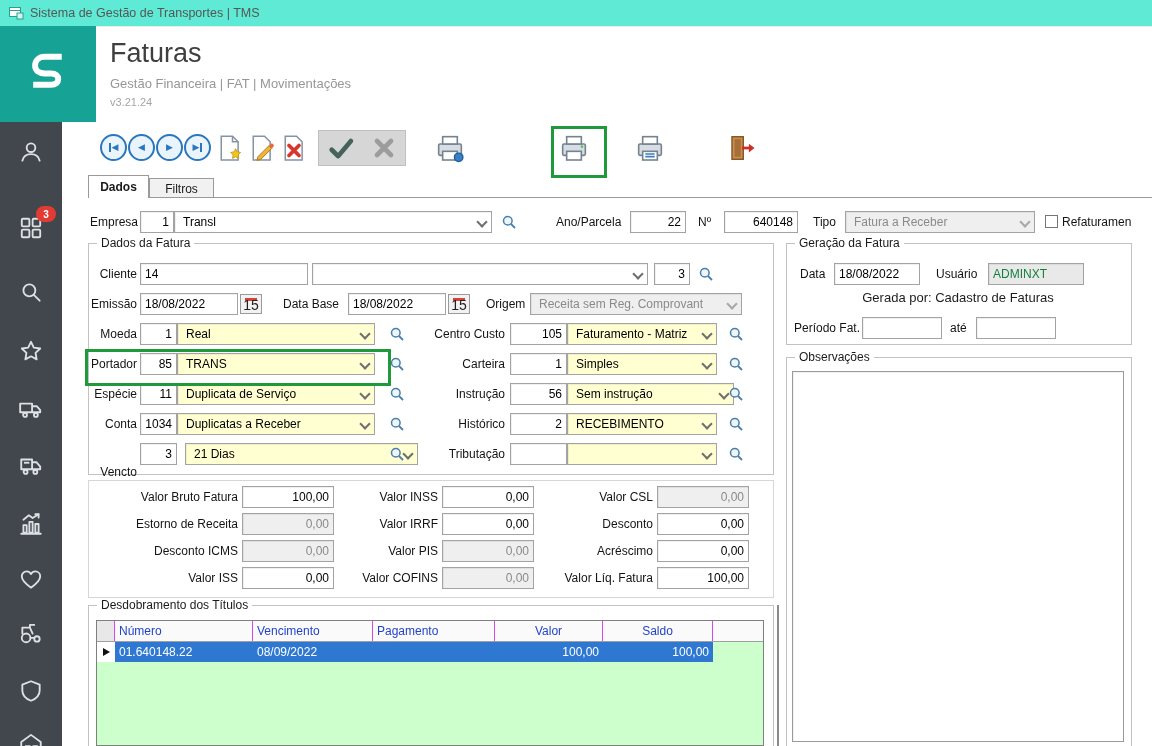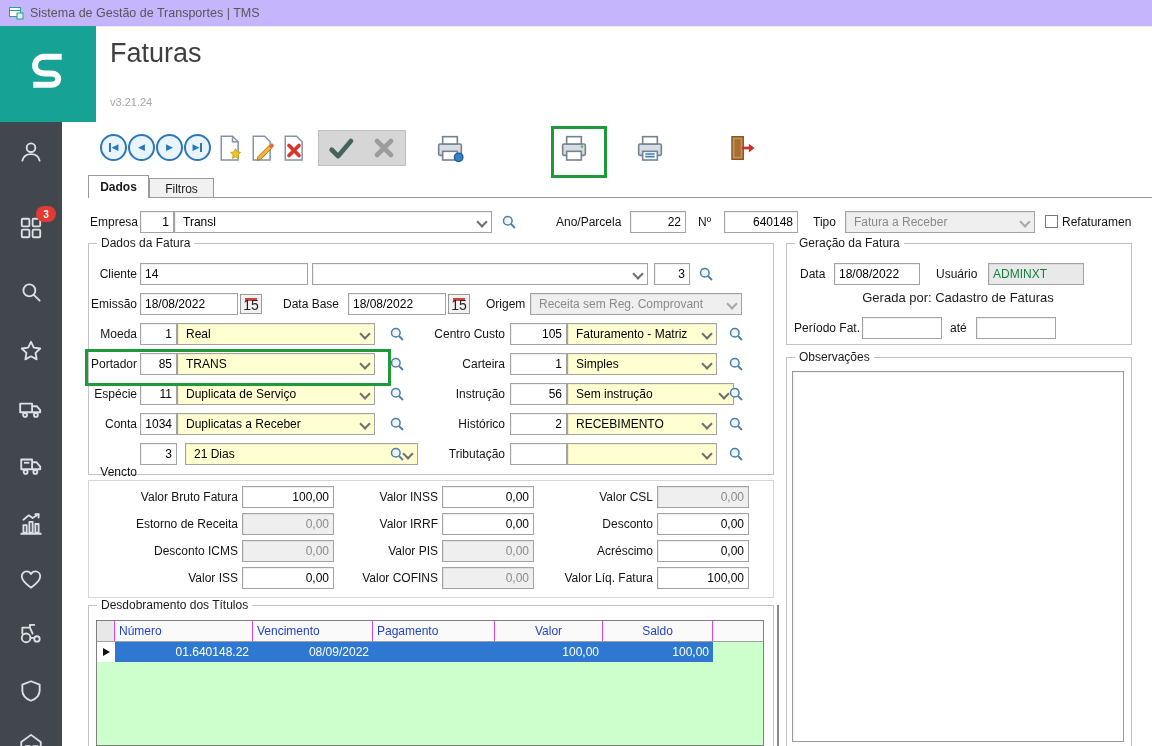--- a/index.html
+++ b/index.html
@@ -18,21 +18,21 @@
   .combo .arr{position:absolute;right:5px;top:6px;width:6px;height:6px;border-right:2px solid #6f6f6f;
               border-bottom:2px solid #6f6f6f;transform:rotate(45deg);}
   .dis .arr{border-color:#a8a8a8;}
   .searchbtn{position:absolute;width:18px;height:20px;display:flex;align-items:center;justify-content:center;cursor:pointer;}
   .calbtn{position:absolute;width:22px;height:20px;background:#f2f2f2;border:1px solid #9a9a9a;box-sizing:border-box;
           display:flex;flex-direction:column;align-items:center;justify-content:center;cursor:pointer;}
   .calbtn .ct{width:12px;height:3px;background:#d44434;}
   .calbtn .cn{font-size:14px;line-height:9px;color:#222;}
   .group{position:absolute;border:1px solid #c2c2c2;}
   .gtitle{position:absolute;top:-8px;left:8px;background:#fff;padding:0 4px;font-size:12px;color:#1a1a1a;white-space:nowrap;}
-  .titlebar{position:absolute;left:0;top:0;width:1152px;height:26px;background:#c4b5fd;border-bottom:1px solid #ececec;
+  .titlebar{position:absolute;left:0;top:0;width:1152px;height:26px;background:#5eead4;border-bottom:1px solid #ececec;
             display:flex;align-items:center;}
   .titlebar .ticon{margin:0 6px 0 8px;display:flex;}
   .titlebar .ttext{font-size:12.5px;color:#565656;}
   .logoblock{position:absolute;left:0;top:26px;width:96px;height:96px;background:#16a294;display:flex;
              align-items:center;justify-content:center;}
   .sidebar{position:absolute;left:0;top:122px;width:62px;height:624px;background:#42474d;}
   .sideitem{position:absolute;left:17px;width:28px;height:28px;display:flex;align-items:center;justify-content:center;cursor:pointer;}
   .badge{position:absolute;left:36px;top:206px;min-width:16px;height:16px;border-radius:8px;background:#e23b33;color:#fff;
          font-size:10px;font-weight:bold;display:flex;align-items:center;justify-content:center;padding:0 2px;z-index:3;}
   .h-title{position:absolute;left:110px;top:38px;font-size:27px;color:#3f3f3f;}
@@ -51,21 +51,21 @@
   .tab.active{background:#fff;z-index:2;font-weight:bold;}
   .tab.inactive{background:#f1f1f1;}
   .tabline{position:absolute;left:88px;top:197px;width:1064px;height:1px;background:#9a9a9a;}
   .cb{position:absolute;width:13px;height:13px;background:#fff;border:1px solid #767676;box-sizing:border-box;cursor:pointer;}
   .grid{position:absolute;left:96px;top:620px;width:668px;height:126px;border:1px solid #7f7f7f;background:#ccffcc;
         box-sizing:border-box;font-size:12px;overflow:hidden;}
   .grow{display:flex;height:20px;}
   .grow.gh{background:#fafafa;border-bottom:1px solid #9f9f9f;color:#2343c7;}
   .gc{padding:0 4px;line-height:20px;white-space:nowrap;overflow:hidden;box-sizing:border-box;flex:0 0 auto;}
   .gh .gc{border-right:1px solid #d946ef;}
-  .sel{background:#2e78d2;color:#fff;text-align:right;}
+  .sel{background:#2e78d2;color:#fff;}
   .indh{background:#e8e8e8;}
   .indb{background:#fff;display:flex;align-items:center;justify-content:center;}
   .tri-right{width:0;height:0;border-left:7px solid #111;border-top:4.5px solid transparent;border-bottom:4.5px solid transparent;}
   .memo{position:absolute;background:#fff;border:1px solid #9a9a9a;box-shadow:inset 1px 1px 0 rgba(0,0,0,.05);}
   .annot{position:absolute;border:3px solid #1f9a3a;pointer-events:none;z-index:5;}
   .splitter{position:absolute;left:777px;top:605px;width:2px;height:141px;background:#8a8a8a;}
   .gpcenter{position:absolute;font-size:13px;color:#1c1c1c;text-align:center;white-space:nowrap;}
 </style>
 </head>
 <body>
@@ -162,20 +162,21 @@
   </div>
   <div class="sideitem" style="top:729px">
     <svg width="26" height="26" viewBox="0 0 24 24" fill="none" stroke="#dde1e4" stroke-width="1.7" stroke-linejoin="round">
         <path d="M3 22V11l9-6.5L21 11v11"></path>
         <path d="M7 22v-7h4v7"></path>
         <rect x="14" y="15" width="4" height="4"></rect>
       </svg>
   </div>
 
   <div class="h-title">Faturas</div>
+  <div class="h-sub">Gestão Financeira | FAT | Movimentações</div>
   <div class="h-ver">v3.21.24</div>
 
   <div class="navbtn" style="left:100px">
       <span class="nbar"></span>
       <span class="tri">◀</span>
     </div>
   <div class="navbtn" style="left:128px">
       <span class="tri">◀</span>
     </div>
   <div class="navbtn" style="left:156px">

